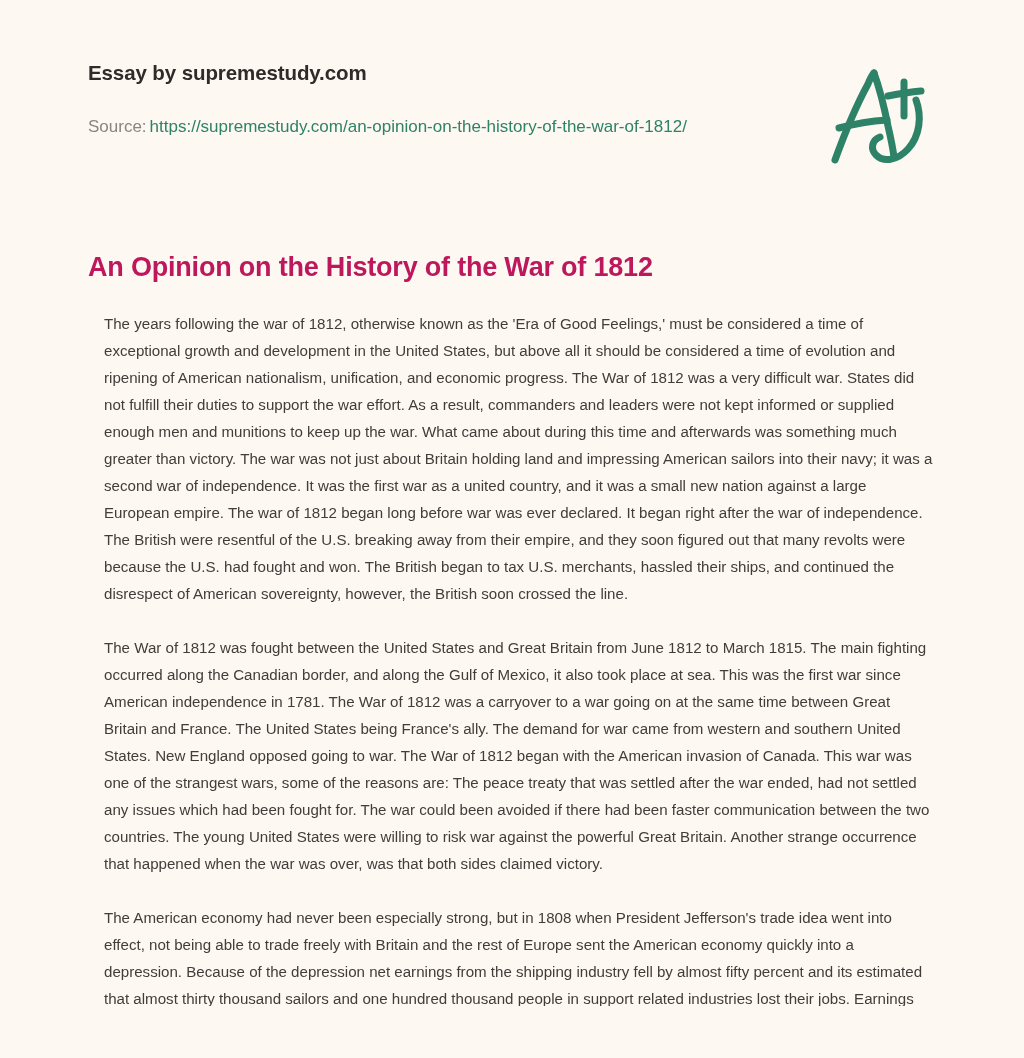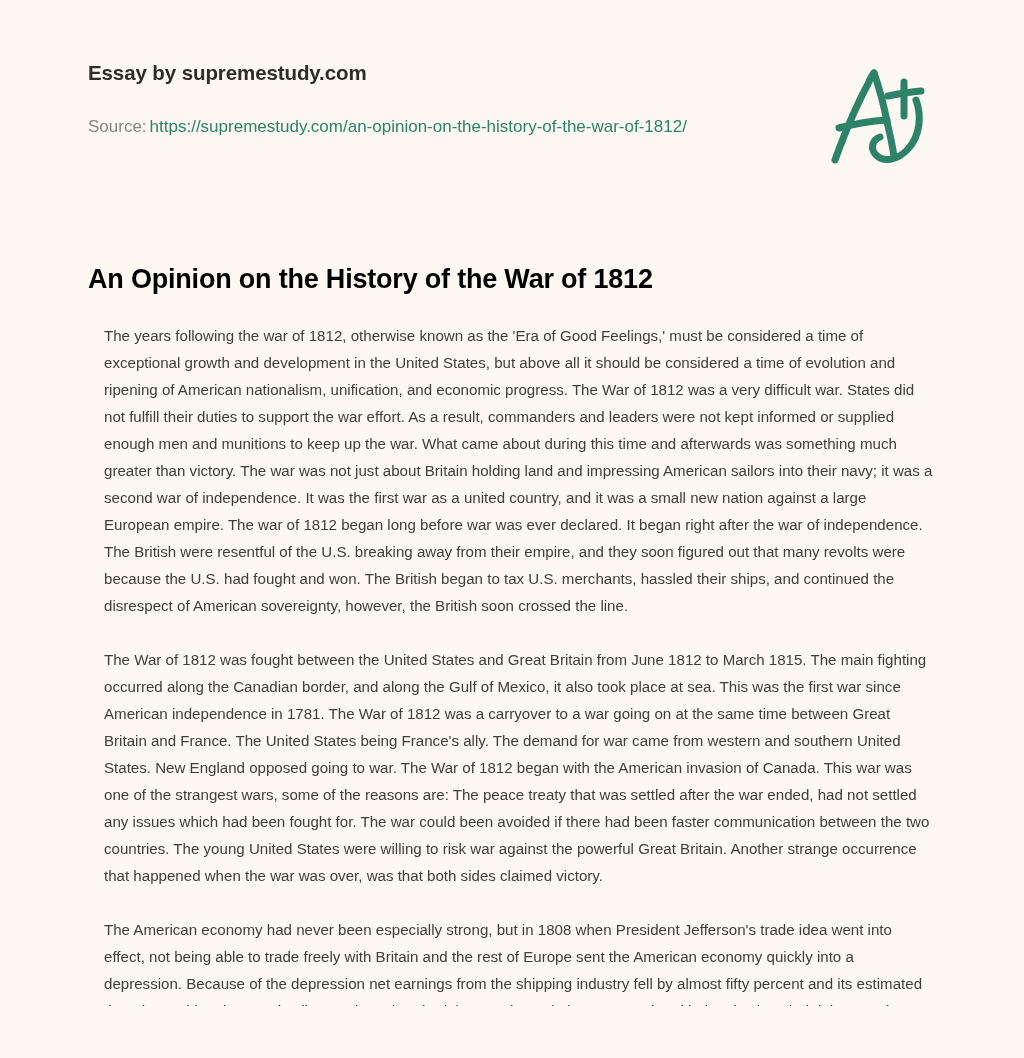--- a/index.html
+++ b/index.html
@@ -81,24 +81,24 @@
   .article {
     position: absolute;
     left: 88px;
     top: 246px;
     width: 845px;
   }
 
   .article-title {
     font-size: 27px;
     font-weight: bold;
-    color: #000000;
+    color: #be185d;
     line-height: 34px;
     letter-spacing: -0.2px;
-    margin: 16px 0 26px 0;
+    margin: 4px 0 26px 0;
     white-space: nowrap;
   }
 
   .article-body {
     font-size: 15.1px;
     line-height: 27px;
     color: #403d3a;
     text-align: left;
   }
 

